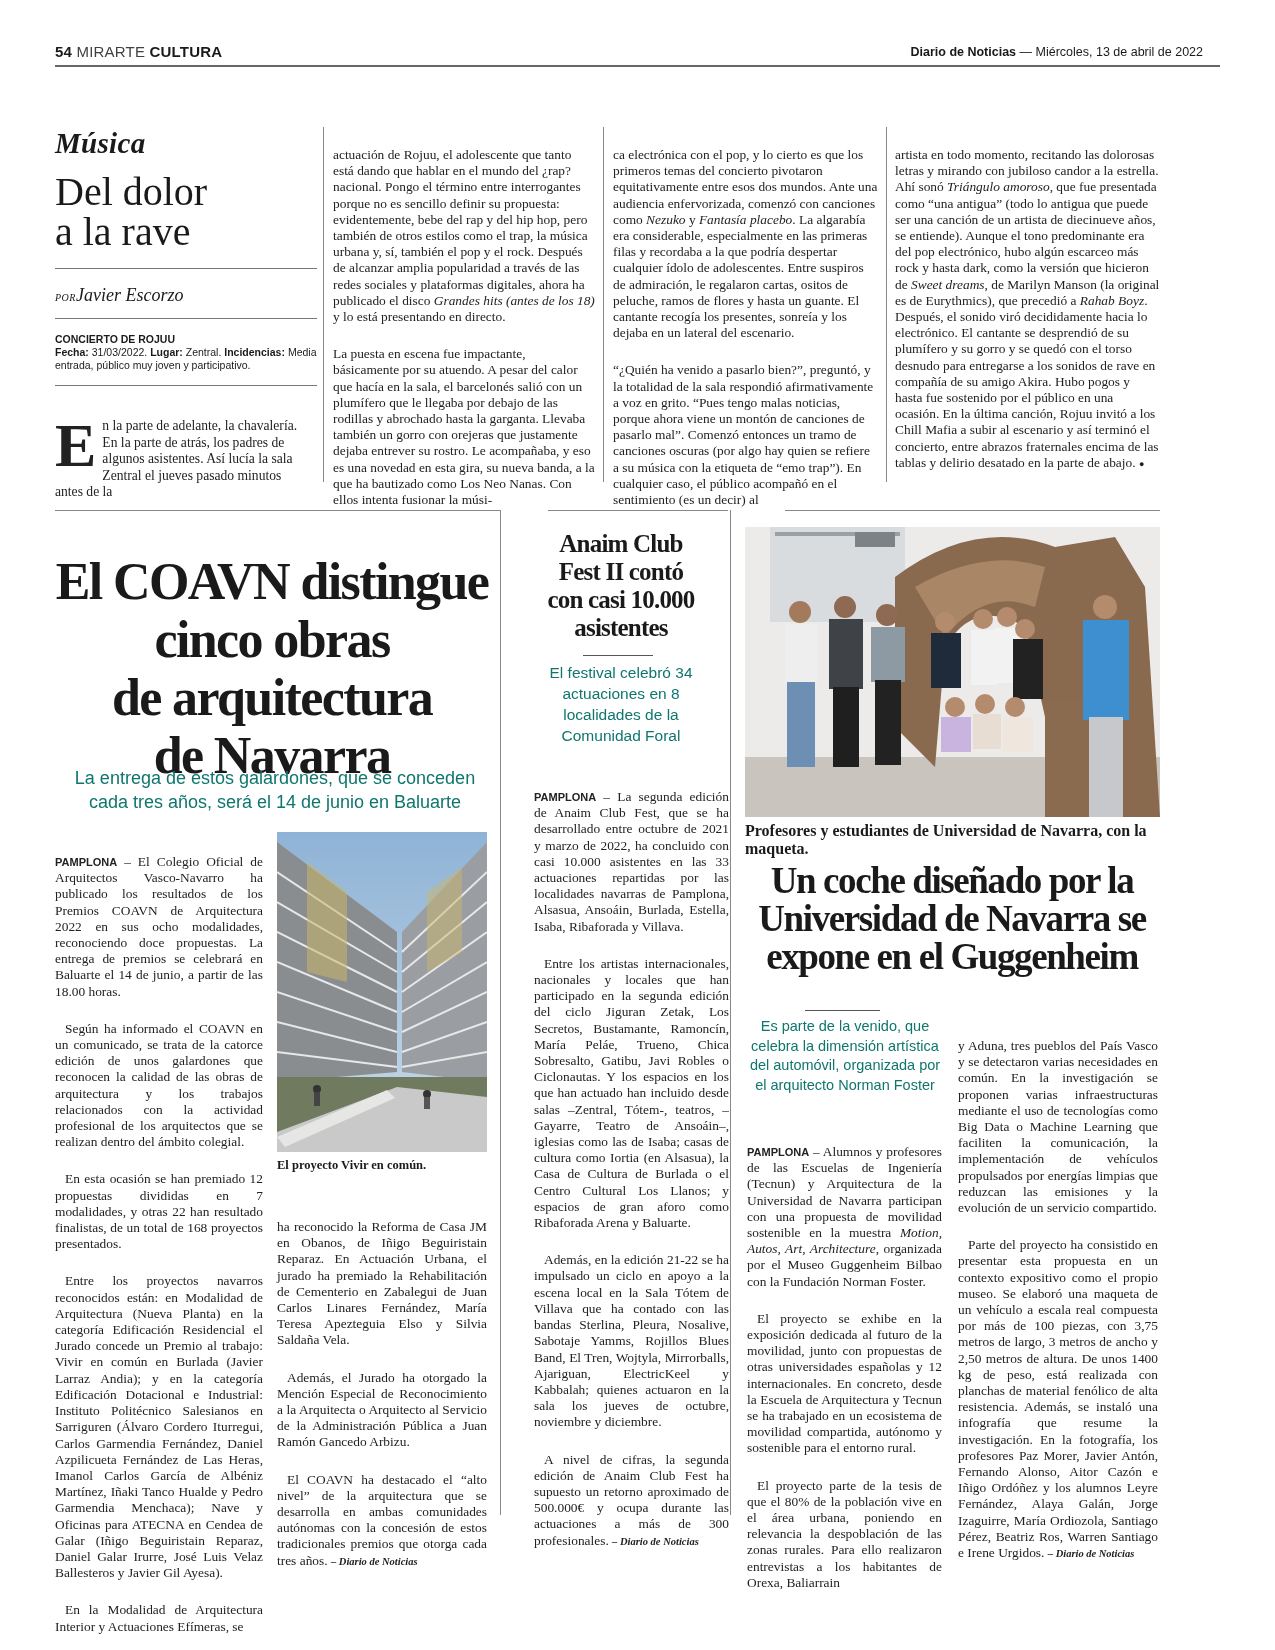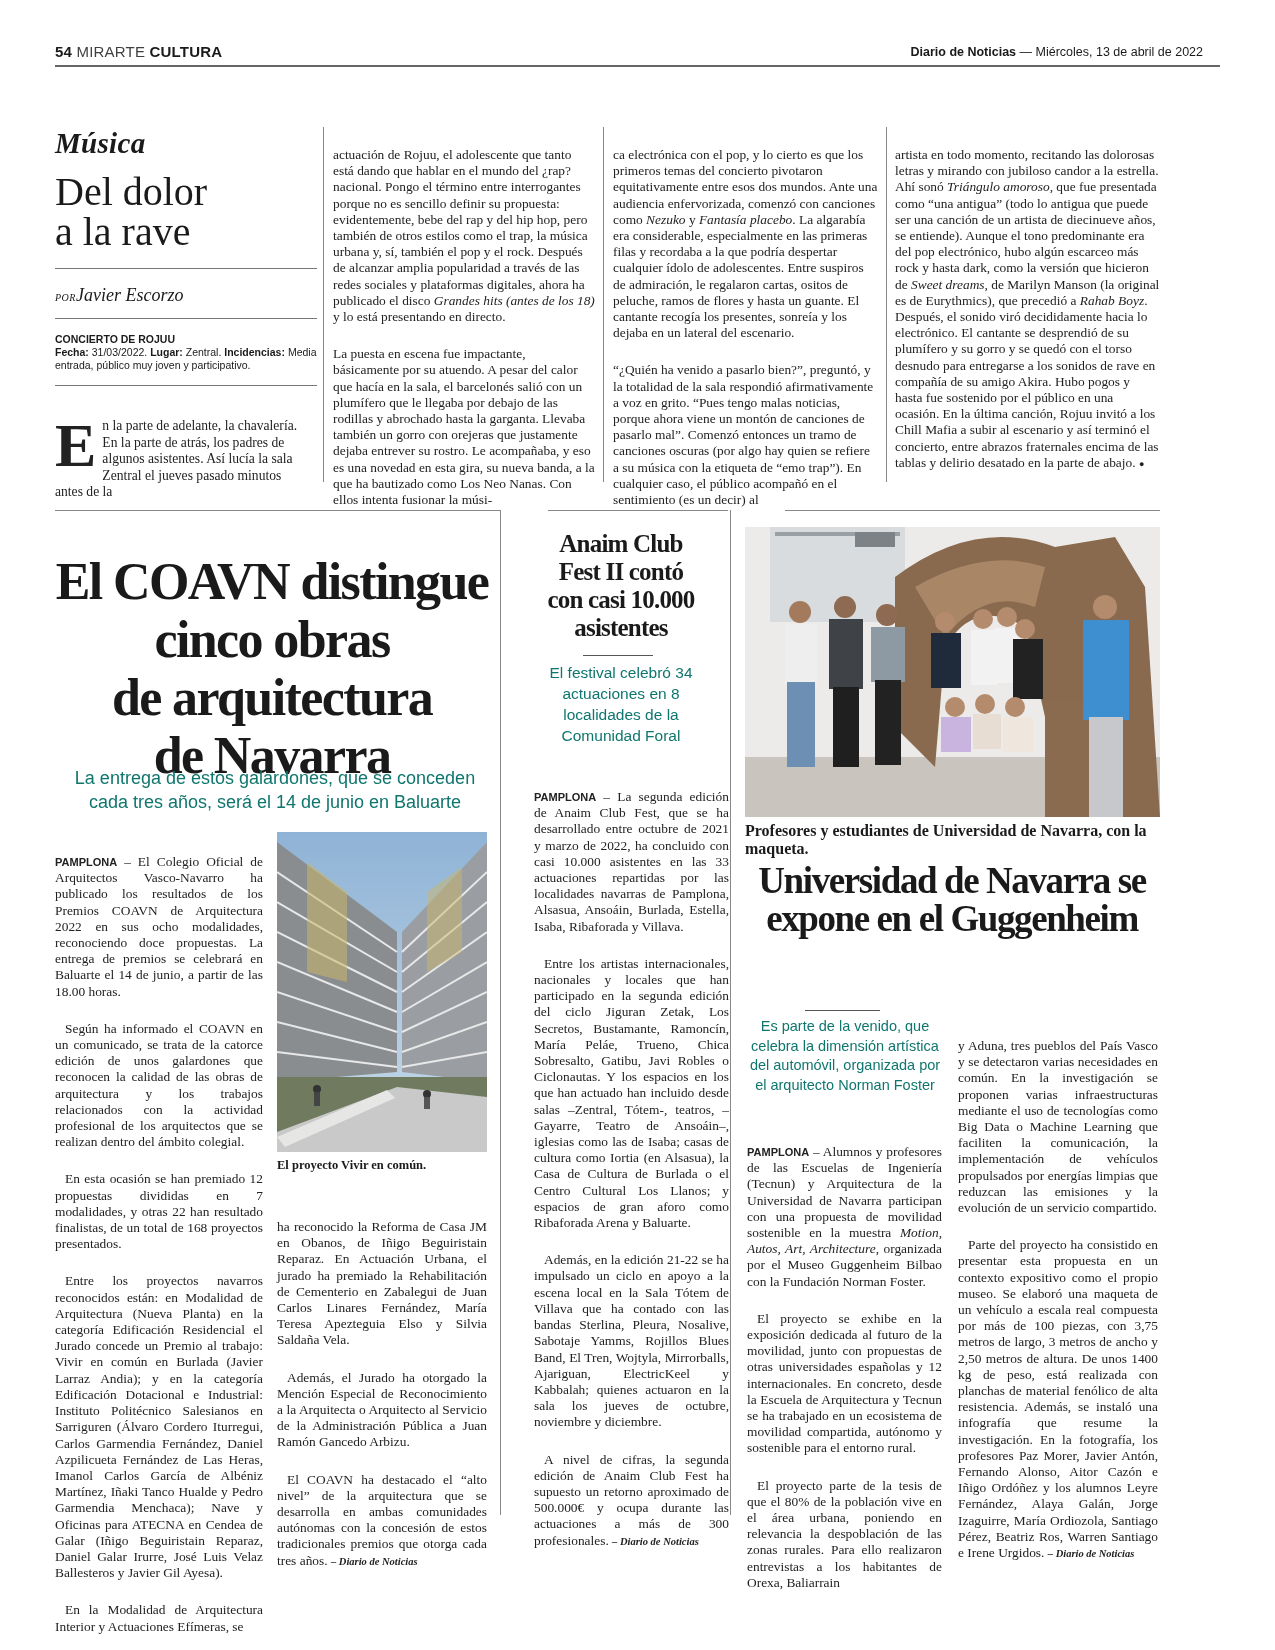--- a/index.html
+++ b/index.html
@@ -225,20 +225,21 @@
         <rect x="258" y="190" width="30" height="35" fill="#efe7de"></rect>
       <circle cx="360" cy="80" r="12" fill="#b58b6e"></circle>
         <rect x="338" y="93" width="46" height="100" fill="#3d8fd0"></rect>
         <rect x="344" y="190" width="34" height="100" fill="#c7c8cb"></rect>
     </g>
   </svg>
 </div>
 <div class="abs caption" style="left:745px; top:822px; width:420px; font-size:16px;">Profesores y estudiantes de Universidad de Navarra, con la maqueta.</div>
 
 <div class="abs big-head" style="left:742px; top:862px; width:420px; font-size:37px; line-height:38px; letter-spacing:-1.4px;">
+  <div>Un coche diseñado por la</div>
   <div>Universidad de Navarra se</div>
   <div>expone en el Guggenheim</div>
 </div>
 
 <div class="hrule" style="left:805px; top:1010px; width:75px; background:#555;"></div>
 <div class="abs deck-sans" style="left:745px; top:1017px; width:200px; font-size:14.5px; line-height:19.5px;">
   <div>Es parte de la venido, que</div>
   <div>celebra la dimensión artística</div>
   <div>del automóvil, organizada por</div>
   <div>el arquitecto Norman Foster</div>

